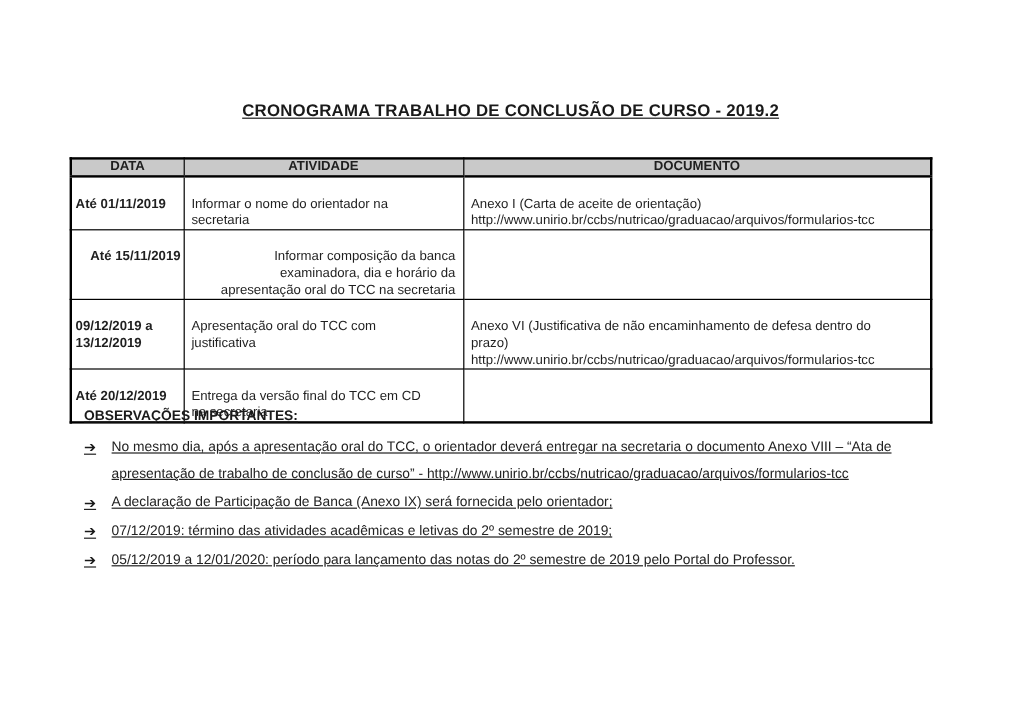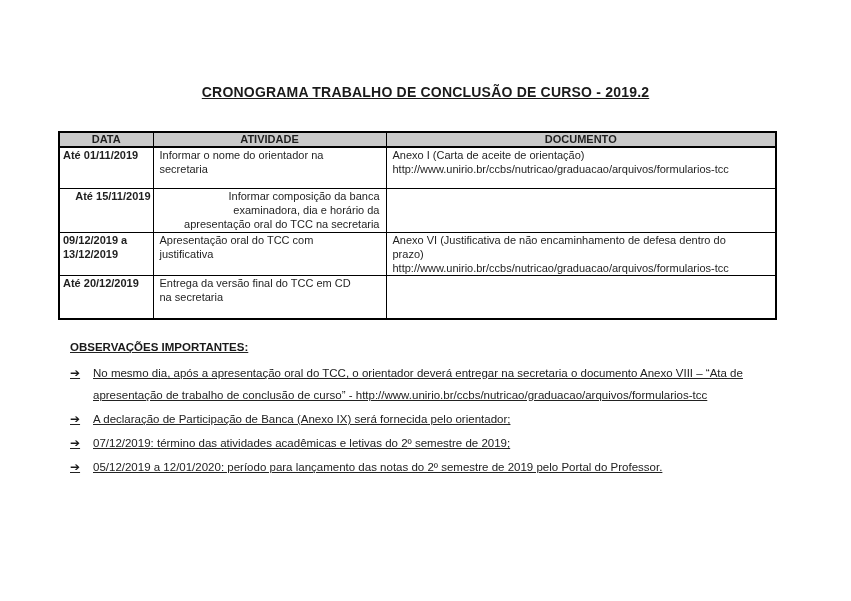--- a/index.html
+++ b/index.html
@@ -39,21 +39,21 @@
     background:#c9c9c9;
     height:14px;
     line-height:13px;
     font-weight:bold;
     text-align:center;
     padding:0;
     border-bottom:2px solid #000;
   }
   .schedule td {
     line-height:14px;
-    padding:0 6px 0 6px;
+    padding:15px 6px 0 6px;
     white-space:pre-line;
   }
   .schedule td.col-data {
     font-weight:bold;
     padding-left:3px;
     padding-right:2px;
   }
   .schedule col.c-data      { width:94px; }
   .schedule col.c-atividade { width:233px; }
   .schedule col.c-documento { width:390px; }

